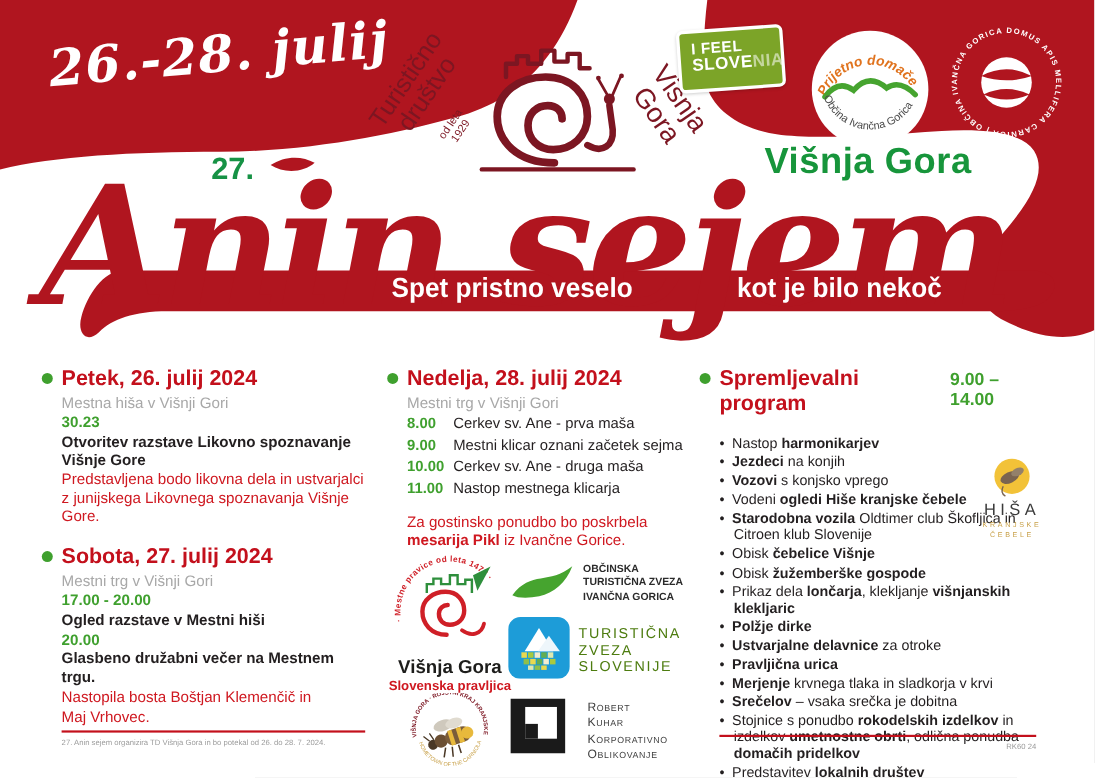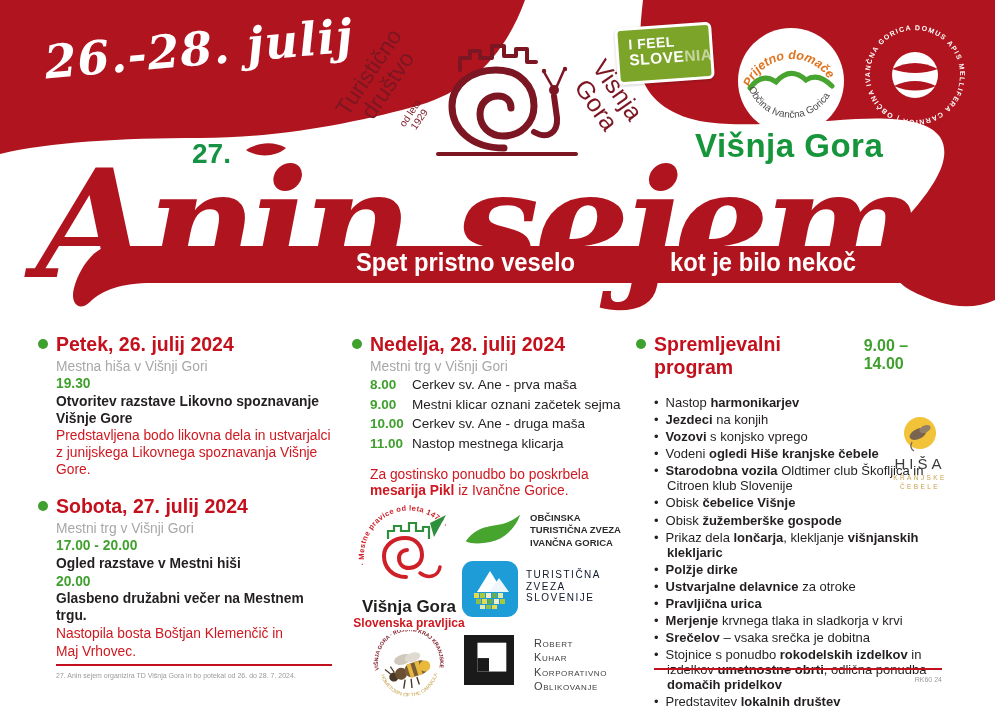--- a/index.html
+++ b/index.html
@@ -68,21 +68,21 @@
           font-size:17px;color:#1d1d1b;}
   .vgtag{position:absolute;left:0;top:113px;width:114px;text-align:center;font-size:12px;
          font-weight:700;color:#cf1820;}
   .beelogo{position:absolute;left:20px;top:127px}
   .lrow{position:absolute;display:flex;align-items:flex-start;}
   .otz{left:110px;top:6px}
   .otztxt{margin-left:6px;padding-top:3px}
   .otztxt .ln{font-size:9.5px;font-weight:700;color:#2b2b2b;line-height:1.3;margin:0}
   .tzs{left:110px;top:58px}
   .tzstxt{margin-left:8px;padding-top:8px}
-  .tzstxt .ln{font-size:10px;color:#0f172a;letter-spacing:1.5px;line-height:1.15;margin:0}
+  .tzstxt .ln{font-size:13px;color:#4d7c0f;letter-spacing:1.5px;line-height:1.15;margin:0}
   .rk{left:112px;top:132px}
   .rktxt{margin-left:20px;padding-top:1px}
   .rktxt .ln{font-size:11px;color:#3f3f3f;font-variant:small-caps;letter-spacing:.6px;
              line-height:1.3;margin:0}
 
   
   .hisa{position:absolute;left:878px;top:416px;width:84px;text-align:center;}
   .hisa svg{margin:0 auto}
   .hname{font-size:15px;letter-spacing:4px;color:#3b3b3b;font-weight:500;margin-top:1px}
   .hsub{font-size:6.5px;letter-spacing:2.4px;color:#c9a24b;margin-top:2px}
@@ -171,21 +171,21 @@
   <div class="town">Višnja Gora</div>
   <div class="title">Anin sejem</div>
   <div class="tagL">Spet pristno veselo</div>
   <div class="tagR">kot je bilo nekoč</div>
 
   <div class="col col1">
     <section class="day">
       <h2 class="day-head">Petek, 26. julij 2024</h2>
       <div class="venue">Mestna hiša v Višnji Gori</div>
       <div>
-          <div class="ln time"><span>19.30</span></div>
+          <div class="ln time"><span>30.23</span></div>
           <div class="ln bold"><span>Otvoritev razstave Likovno spoznavanje Višnje Gore</span></div>
           <div class="ln red"><span>Predstavljena bodo likovna dela in ustvarjalci z junijskega Likovnega spoznavanja Višnje Gore.</span></div>
         </div>
     </section>
     <section class="day sat">
       <h2 class="day-head">Sobota, 27. julij 2024</h2>
       <div class="venue">Mestni trg v Višnji Gori</div>
       <div>
           <div class="ln time"><span>17.00 - 20.00</span></div>
           <div class="ln bold"><span>Ogled razstave v Mestni hiši</span></div>

